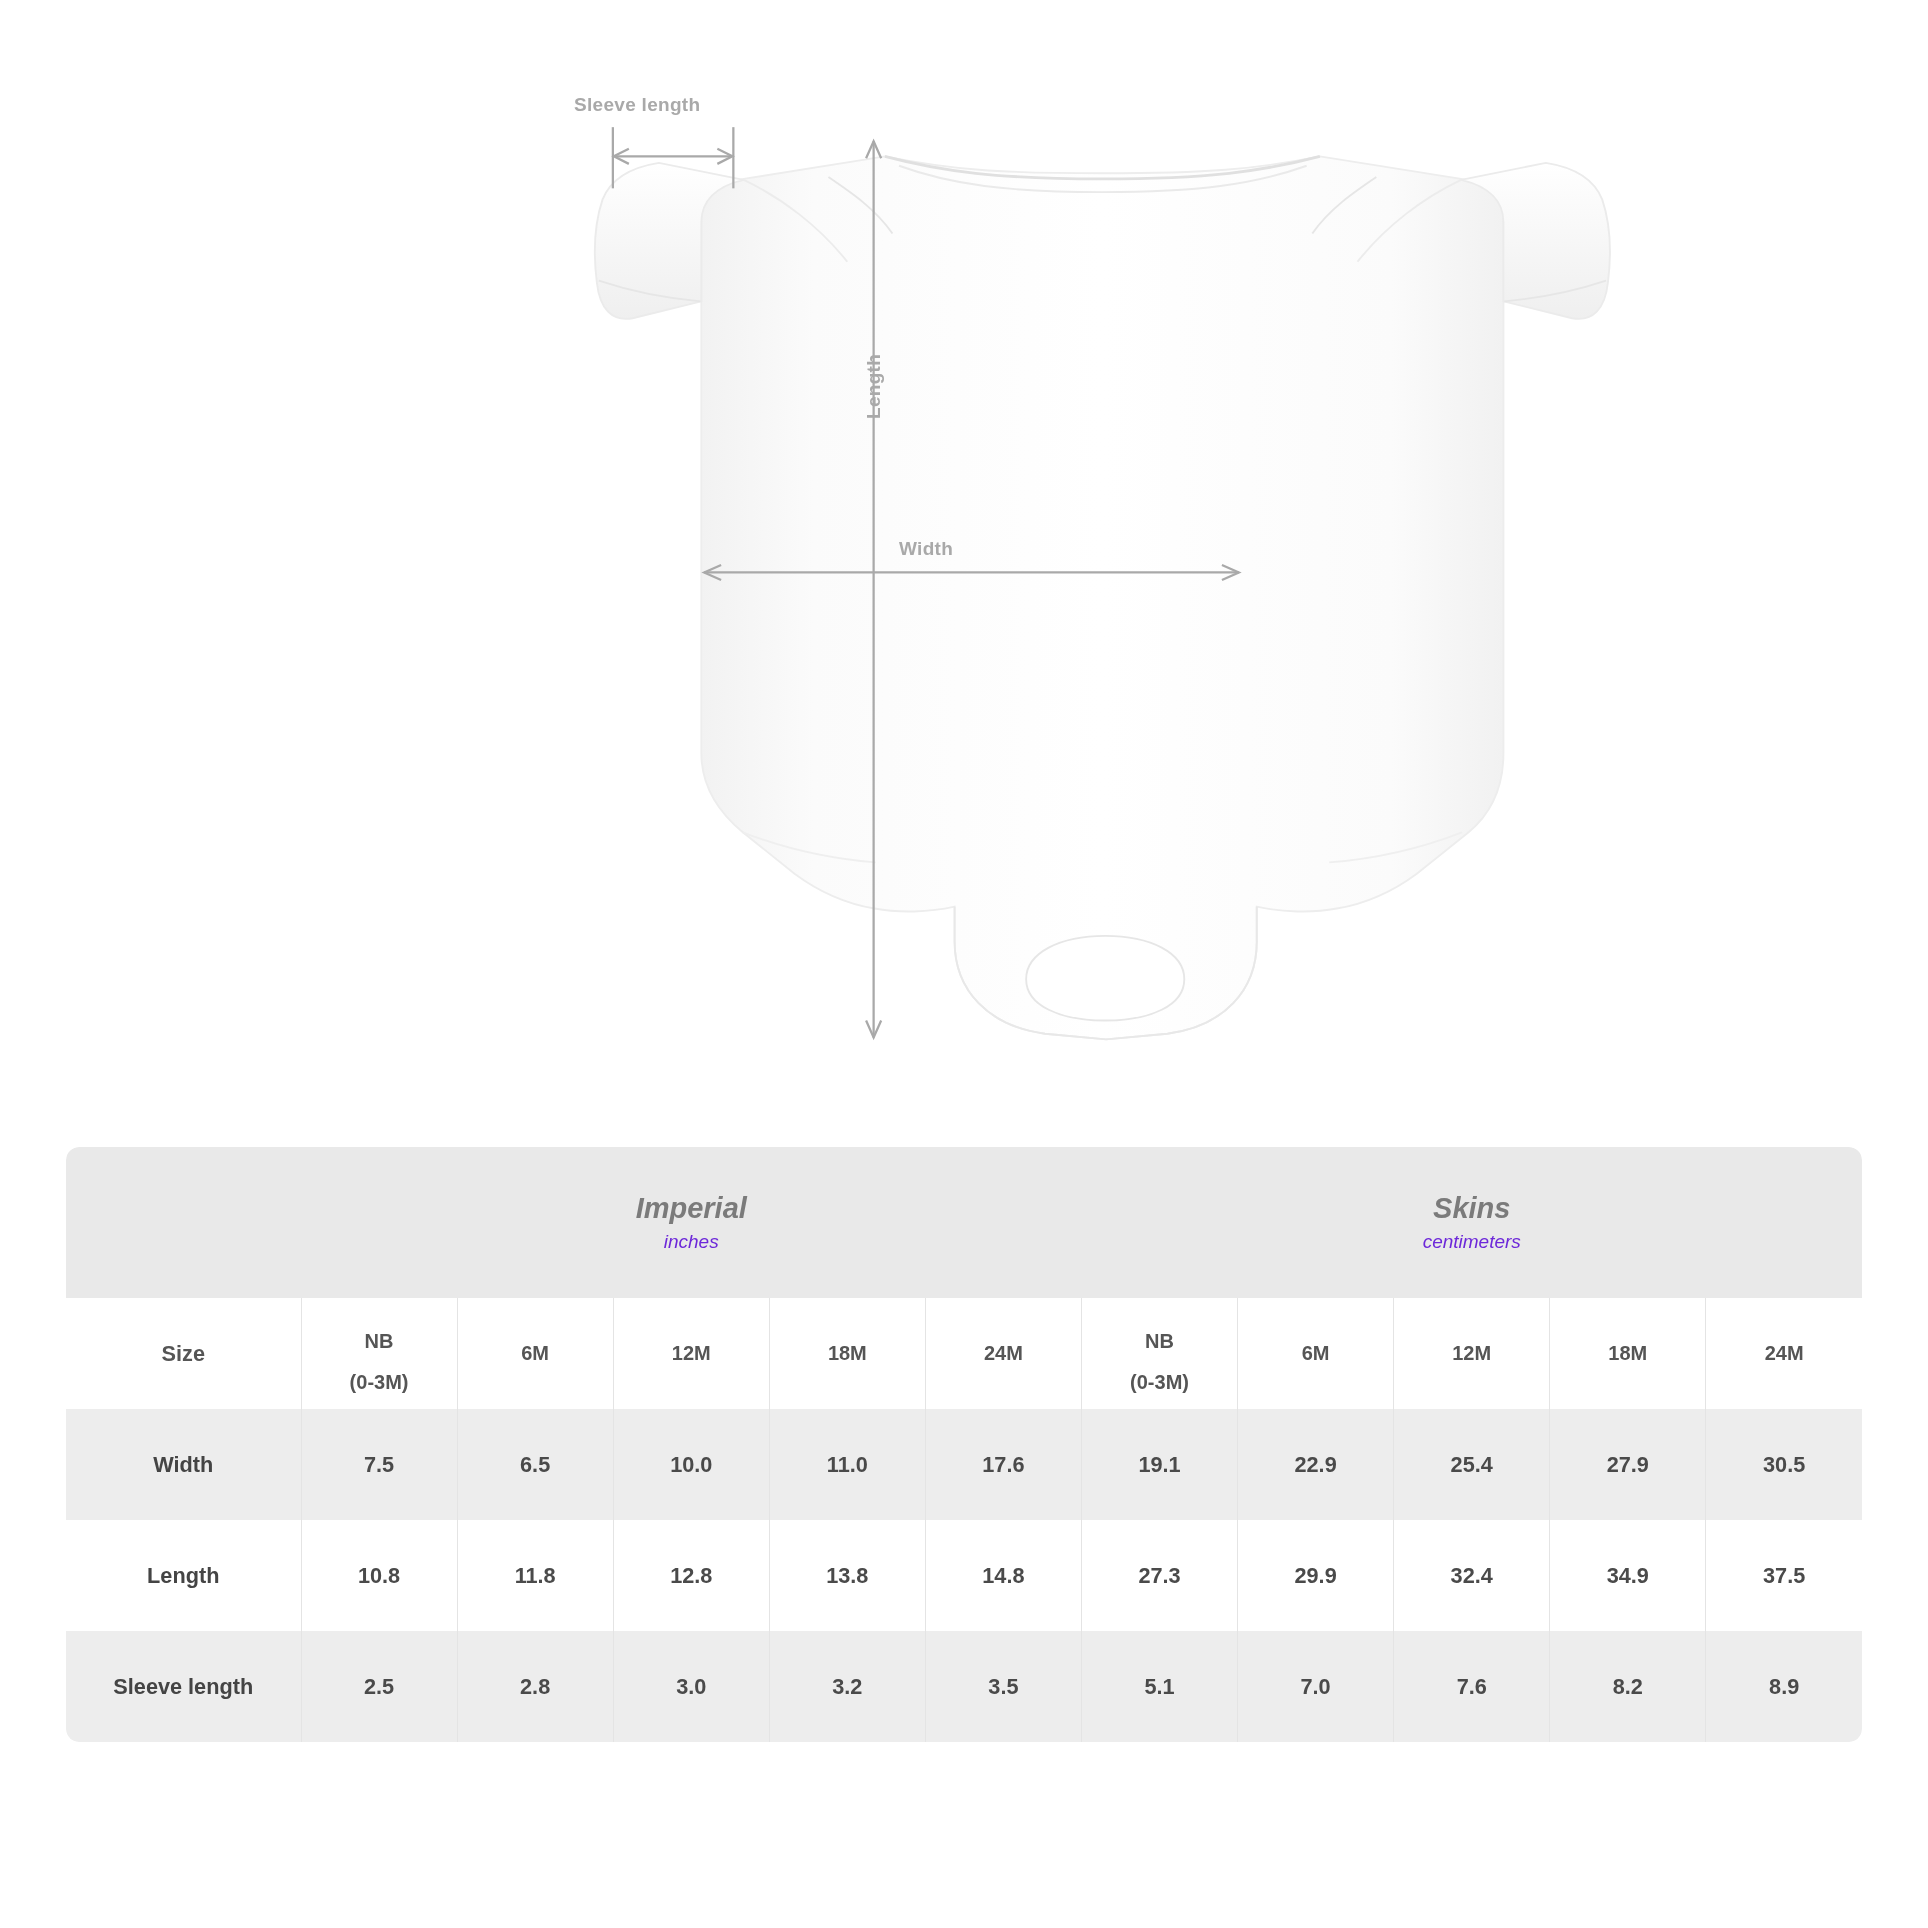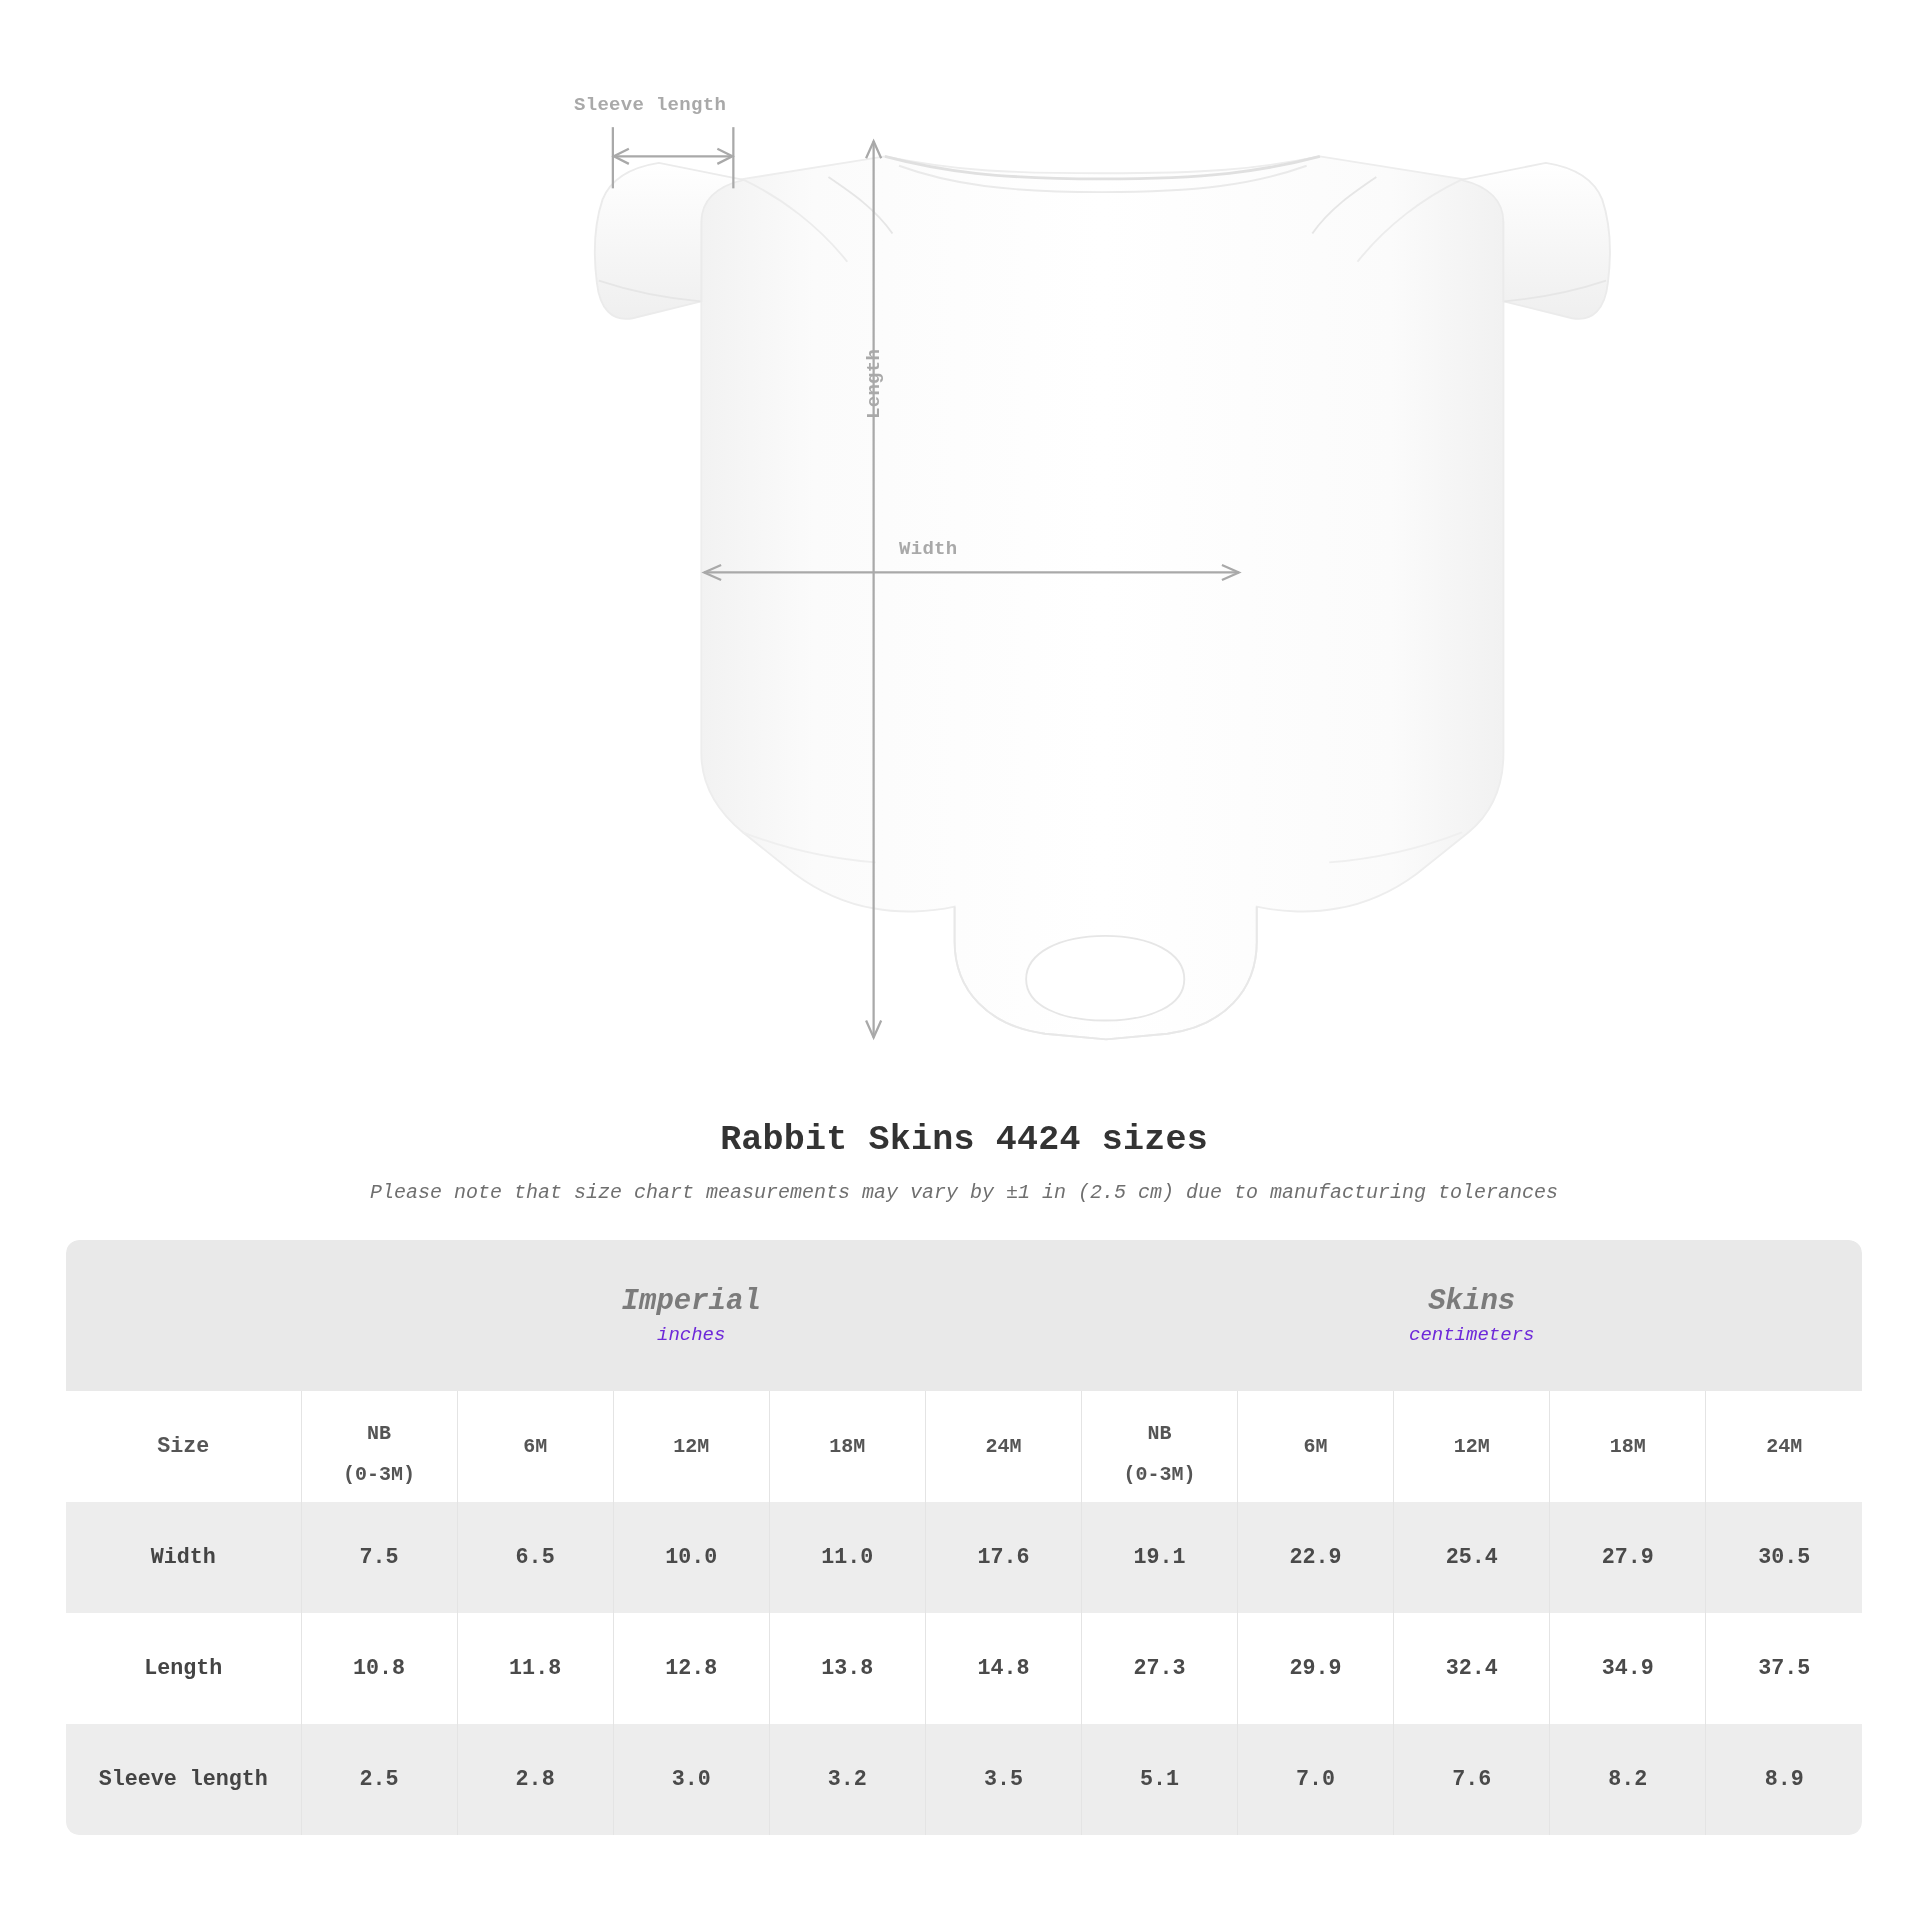--- a/index.html
+++ b/index.html
@@ -12,21 +12,20 @@
     height: 1928px;
     font-family: "Liberation Sans", sans-serif;
     color: #3f3f3f;
     overflow: hidden;
   }
   .page {
     position: relative;
     width: 1928px;
     height: 1451px;
     box-sizing: border-box;
-    font-family: Liberation Mono, monospace;
   }
 
   
   .illustration {
     position: relative;
     width: 1928px;
     height: 1111px;
   }
   .illustration svg {
     position: absolute;
@@ -279,24 +278,20 @@
         <polyline points="766,600 748,608 766,616"></polyline>
         <polyline points="1298,600 1316,608 1298,616"></polyline>
       </g>
     </svg>
 
     <span class="dim-label dim-sleeve">Sleeve length</span>
     <span class="dim-label dim-width">Width</span>
     <span class="dim-label dim-length">Length</span>
   </div>
 
-  <div class="title-block">
-    <h1 class="chart-title">Rabbit Skins 4424 sizes</h1>
-    <p class="chart-note">Please note that size chart measurements may vary by ±1 in (2.5 cm) due to manufacturing tolerances</p>
-  </div>
 
   <div class="table-wrap">
     <table class="size-chart">
       <colgroup>
         <col class="col-label">
         <col>
           <col>
           <col>
           <col>
           <col>

